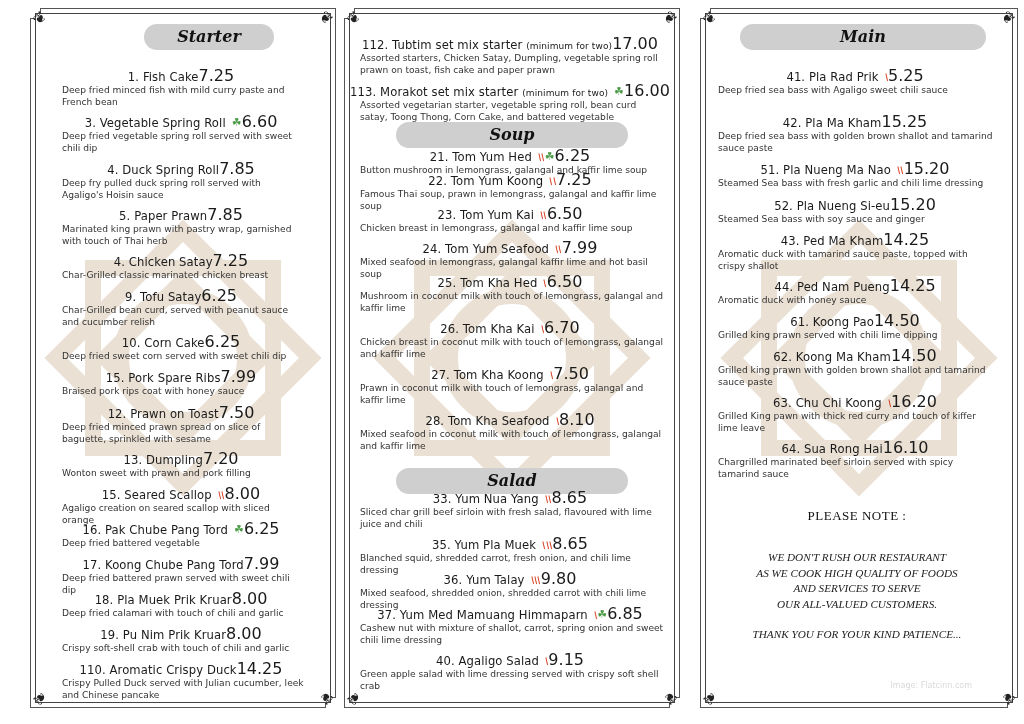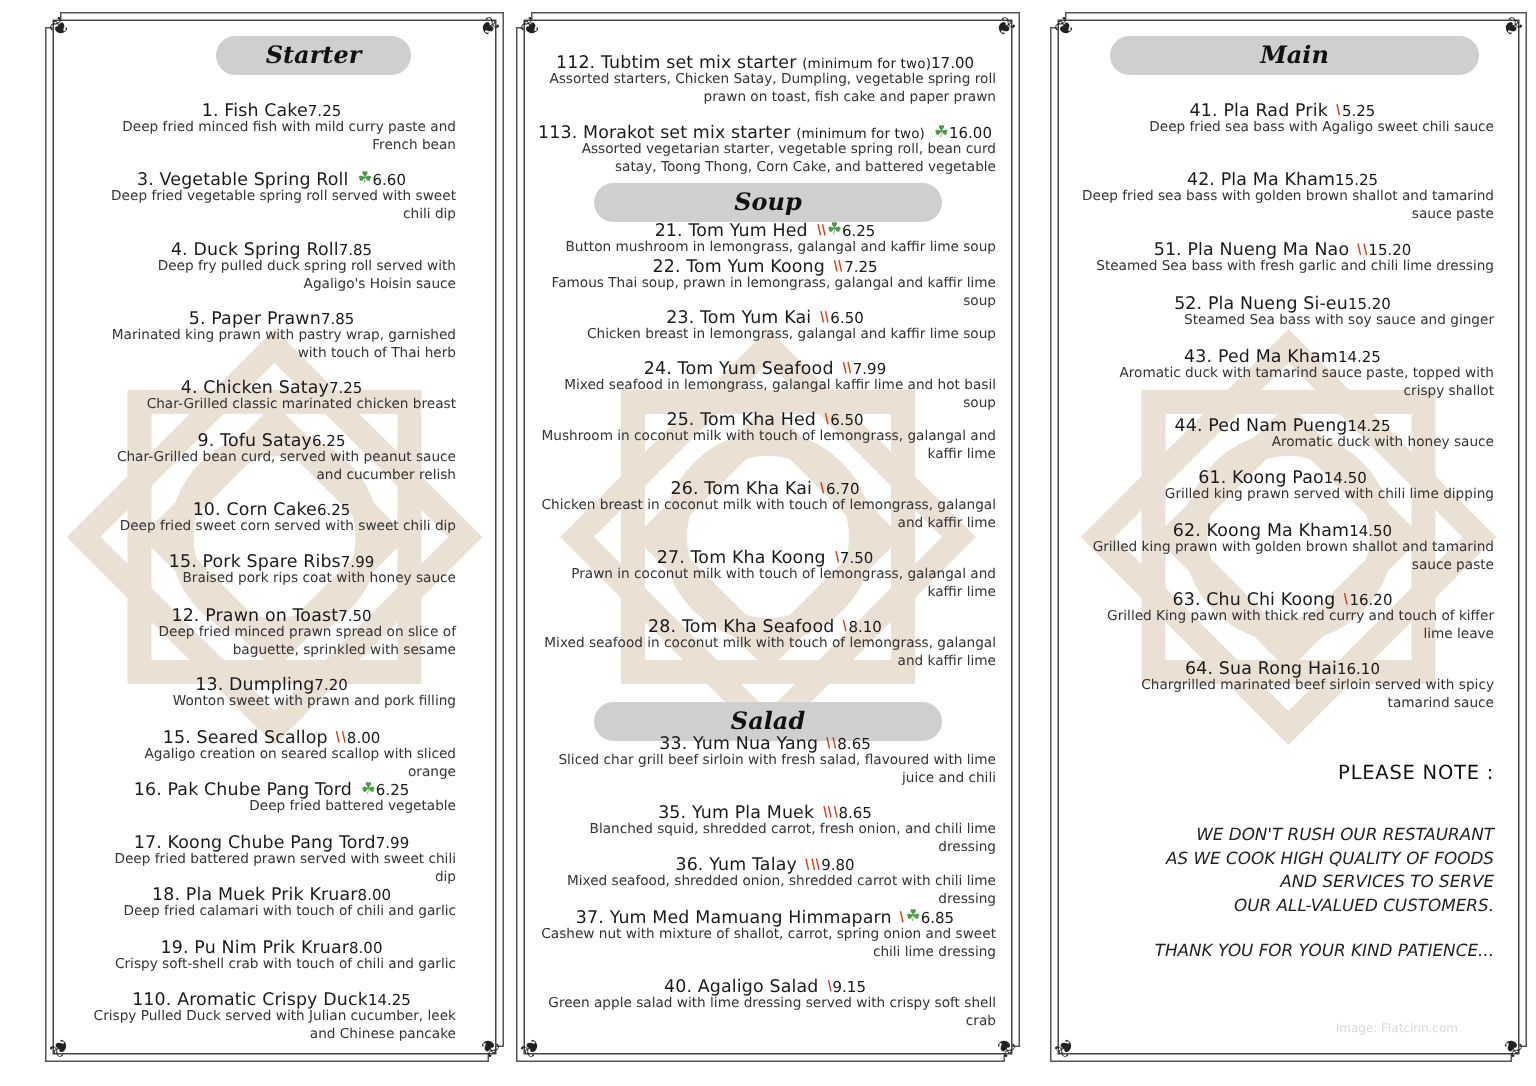--- a/index.html
+++ b/index.html
@@ -24,27 +24,27 @@
   .section-pill {
     position: absolute; height: 26px; border-radius: 13px; background: #cfcfcf;
     font-family: "DejaVu Serif", serif; font-style: italic; font-weight: bold;
     font-size: 16px; line-height: 26px; text-align: center; color: #111;
   }
 
   .item { position: absolute; left: 0; right: 0; }
   .item .row { display: flex; justify-content: center; align-items: baseline; }
   .item .name { font-size: 11.6px; color: #1a1a1a; white-space: nowrap; letter-spacing: 0.1px; }
   .item .name .note { font-size: 9px; }
-  .item .price { font-size: 10px; color: #1a1a1a; padding-right: 4px; }
-  .item .desc { font-size: 9.1px; line-height: 11.5px; color: #333; margin-top: 0px; text-align: right; }
+  .item .price { font-size: 16px; color: #1a1a1a; padding-right: 4px; }
+  .item .desc { font-size: 9.1px; line-height: 11.5px; color: #333; margin-top: 0px; }
   .icons { display: inline-block; margin-left: 6px; font-size: 9px; vertical-align: 1px; }
   .chili { color: #d63a1c; display: inline-block; transform: rotate(-30deg); font-weight: bold; }
   .veg { color: #4a9a45; font-weight: bold; font-size: 11px; }
 
-  .note-block { position: absolute; left: 0; right: 0; text-align: right; }
+  .note-block { position: absolute; left: 0; right: 0; text-align: center; font-family: Liberation Serif, serif; }
   .note-title { font-size: 13px; font-weight: normal; color: #111; letter-spacing: 0.5px; }
   .note-body { font-size: 11.2px; font-style: italic; color: #222; line-height: 15.5px; }
   .credit { position: absolute; right: 40px; bottom: 12px; font-size: 8px; color: #d9d9d9; }
 </style>
 </head>
 <body>
 
 <svg width="0" height="0" style="position:absolute">
   <defs>
     <symbol id="star-ornament" viewBox="0 0 300 300">

